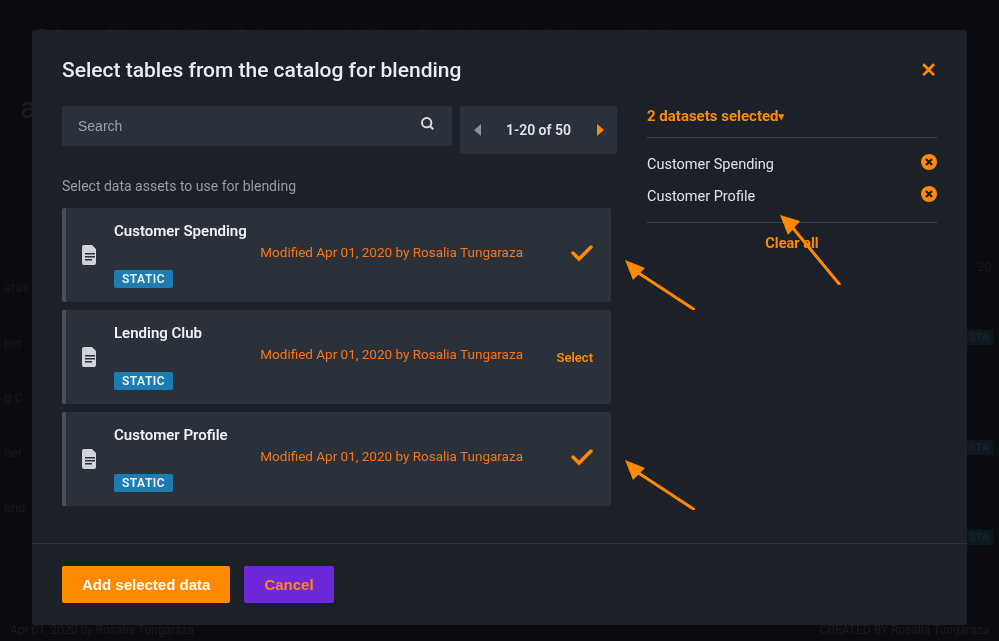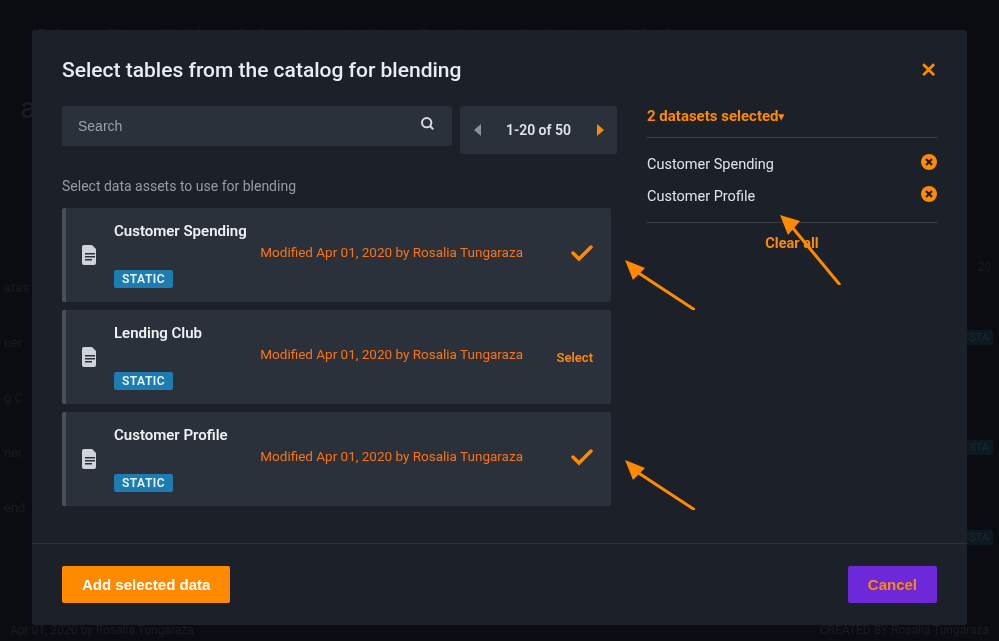--- a/index.html
+++ b/index.html
@@ -60,21 +60,21 @@
   .selected-header { color: #ff8a00; font-weight: 700; font-size: 15px; display: inline-flex; align-items: center; cursor: pointer; padding-bottom: 12px; }
   .caret-down { font-size: 11px; }
   .selected-divider { border: none; border-top: 1px solid #3a3f48; margin-bottom: 10px; }
   .selected-item { display: flex; justify-content: space-between; align-items: center; padding: 6px 0; }
   .selected-name { color: #dfe3e9; font-size: 14.5px; }
   .remove-icon { color: #ff8a00; cursor: pointer; font-size: 16px; }
   .clear-row { border-top: 1px solid #3a3f48; margin-top: 10px; padding-top: 10px; text-align: center; }
   .clear-all { color: #ff8a00; font-weight: 700; font-size: 14.5px; cursor: pointer; }
 
   
-  .modal-footer { padding: 22px 30px; border-top: 1px solid #2e343d; display: flex; margin-top: 12px; justify-content: space-between; }
+  .modal-footer { padding: 22px 30px; border-top: 1px solid #2e343d; display: flex; gap: 14px; margin-top: 12px; }
   .btn { border: none; padding: 10px 20px; font-size: 15px; font-weight: 600; border-radius: 2px; cursor: pointer; }
   .btn-primary { background: #ff8a00; color: #fff; }
   .btn-secondary { background: #6d28d9; color: #ff8a00; }
 
   
   .arrow { position: absolute; pointer-events: none; }
   .arrow svg line, .arrow svg path { stroke: #ff8a00; stroke-width: 3; fill: none; }
   .arrow svg polygon { fill: #ff8a00; }
 </style>
 </head>

